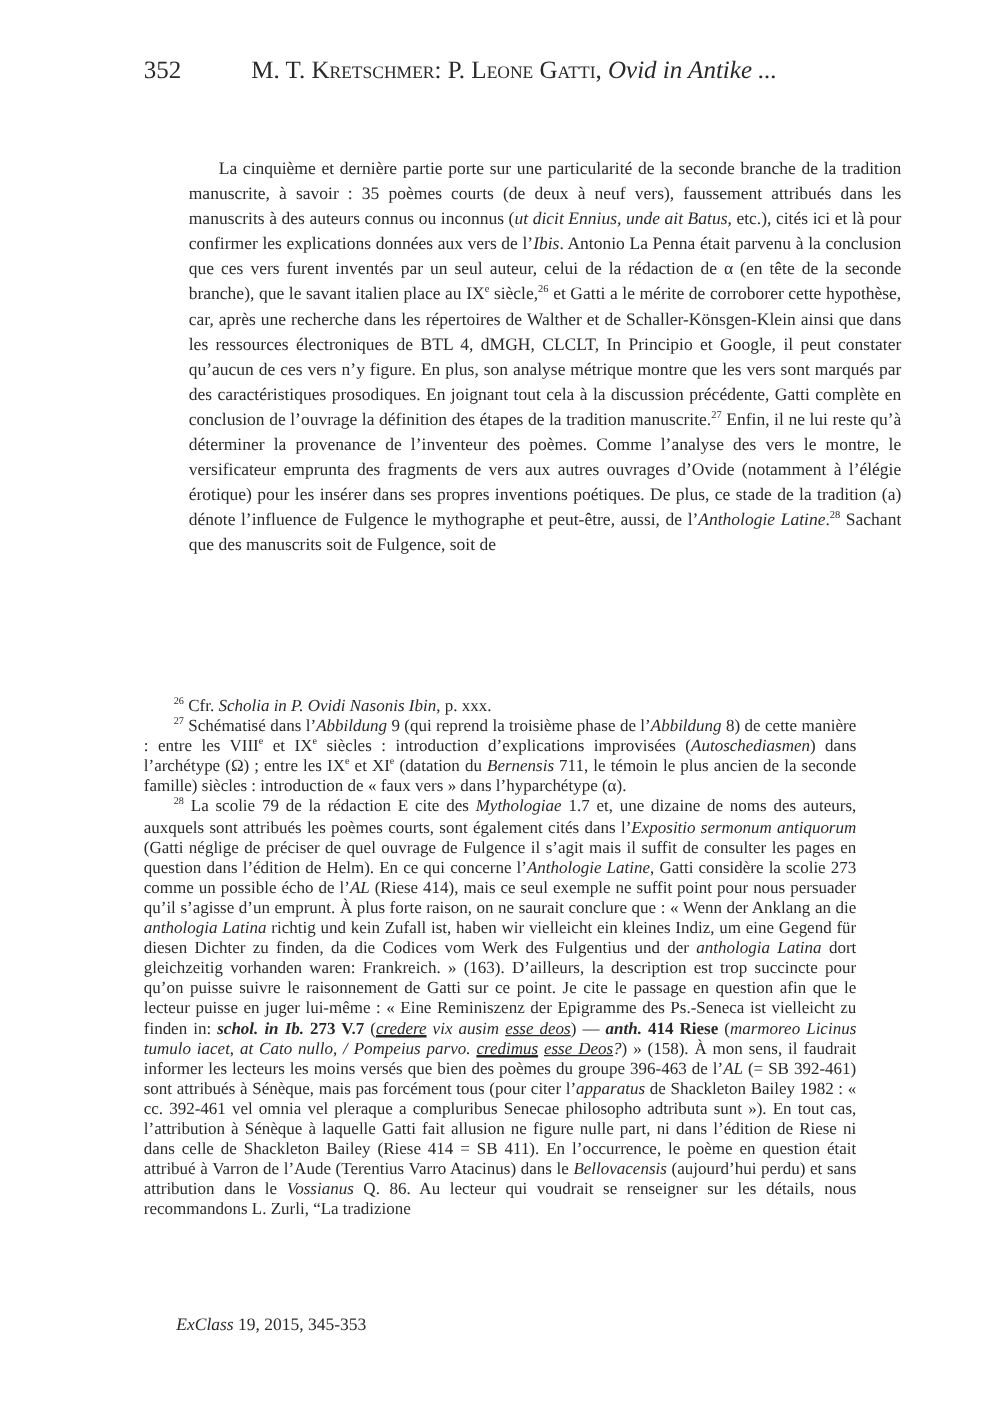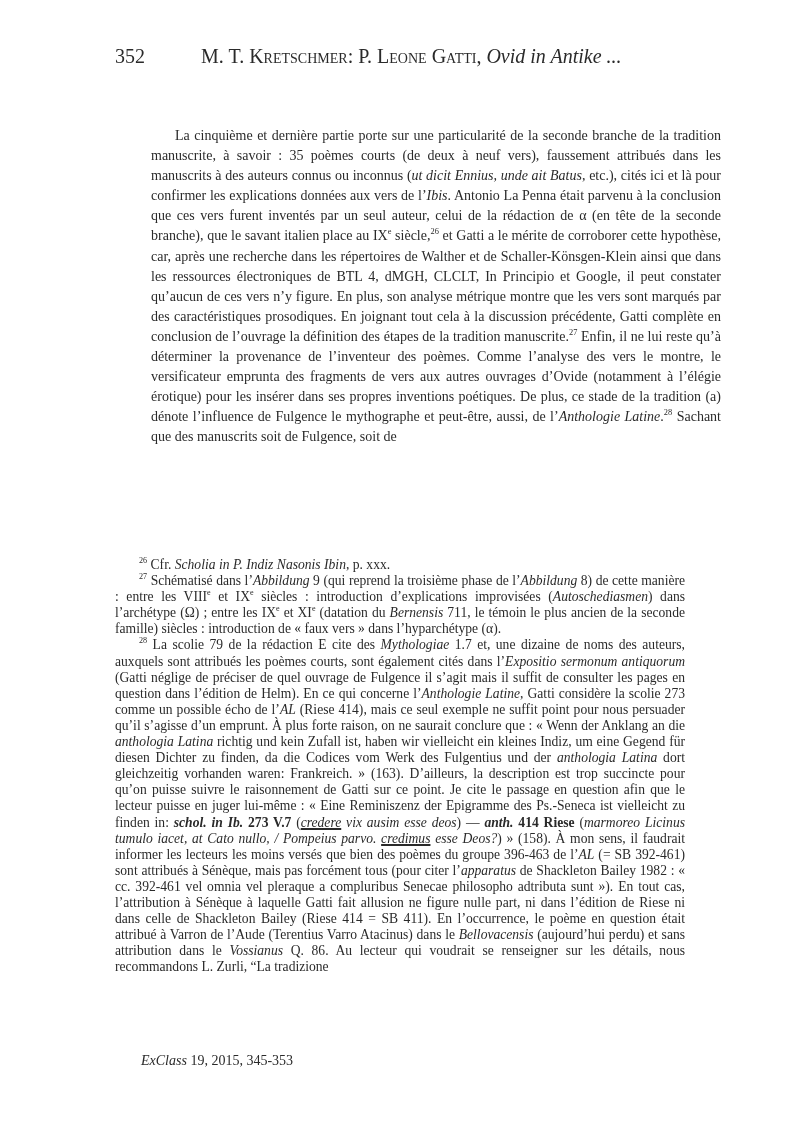--- a/index.html
+++ b/index.html
@@ -11,34 +11,34 @@
   .running-head { position: absolute; left: 86px; top: 0; white-space: nowrap; }
   .sc { font-variant: small-caps; }
   .main { position: absolute; top: 126px; left: 115px; width: 570px;
           font-size: 14px; line-height: 20.1px; text-align: justify; margin-left: 36px; }
   .main p { margin: 0; text-indent: 24px; }
   .notes { position: absolute; top: 557px; left: 115px; width: 570px;
            font-size: 13.6px; line-height: 16.1px; text-align: justify; }
   .notes p { margin: 0; text-indent: 24px; }
   sup { font-size: 0.6em; line-height: 0; vertical-align: super; }
   .u-thick { text-decoration: underline; text-decoration-thickness: 2px; }
-  .u-thin { text-decoration-thickness: 1px; }
+  .u-thin { text-decoration: underline; text-decoration-thickness: 1px; }
   .footer { position: absolute; top: 1053px; left: 115px; font-size: 14px; margin-left: 26px; }
 </style>
 </head>
 <body>
 
 <div class="header">
   <span class="page-num">352</span>
   <span class="running-head"><span>M. T. </span><span class="sc">Kretschmer</span><span>: P. </span><span class="sc">Leone</span><span class="sc"> Gatti</span><span>, </span><i>Ovid in Antike ...</i></span>
 </div>
 
 <div class="main">
   <p><span>La cinquième et dernière partie porte sur une particularité de la seconde branche de la tradition manuscrite, à savoir : 35 poèmes courts (de deux à neuf vers), faussement attribués dans les manuscrits à des auteurs connus ou inconnus (</span><i>ut dicit Ennius, unde ait Batus</i><span>, etc.), cités ici et là pour confirmer les explications données aux vers de l’</span><i>Ibis</i><span>. Antonio La Penna était parvenu à la conclusion que ces vers furent inventés par un seul auteur, celui de la rédaction de α (en tête de la seconde branche), que le savant italien place au IX</span><sup>e</sup><span> siècle,</span><sup>26</sup><span> et Gatti a le mérite de corroborer cette hypothèse, car, après une recherche dans les répertoires de Walther et de Schaller-Könsgen-Klein ainsi que dans les ressources électroniques de BTL 4, dMGH, CLCLT, In Principio et Google, il peut constater qu’aucun de ces vers n’y figure. En plus, son analyse métrique montre que les vers sont marqués par des caractéristiques prosodiques. En joignant tout cela à la discussion précédente, Gatti complète en conclusion de l’ouvrage la définition des étapes de la tradition manuscrite.</span><sup>27</sup><span> Enfin, il ne lui reste qu’à déterminer la provenance de l’inventeur des poèmes. Comme l’analyse des vers le montre, le versificateur emprunta des fragments de vers aux autres ouvrages d’Ovide (notamment à l’élégie érotique) pour les insérer dans ses propres inventions poétiques. De plus, ce stade de la tradition (a) dénote l’influence de Fulgence le mythographe et peut-être, aussi, de l’</span><i>Anthologie Latine</i><span>.</span><sup>28</sup><span> Sachant que des manuscrits soit de Fulgence, soit de</span></p>
 </div>
 
 <div class="notes">
-  <p><sup>26</sup><span> Cfr. </span><i>Scholia in P. Indiz Nasonis Ibin</i><span>, p. xxx.</span></p>
+  <p><sup>26</sup><span> Cfr. </span><i>Scholia in P. Ovidi Nasonis Ibin</i><span>, p. xxx.</span></p>
   <p><sup>27</sup><span> Schématisé dans l’</span><i>Abbildung</i><span> 9 (qui reprend la troisième phase de l’</span><i>Abbildung</i><span> 8) de cette manière : entre les VIII</span><sup>e</sup><span> et IX</span><sup>e</sup><span> siècles : introduction d’explications improvisées (</span><i>Autoschediasmen</i><span>) dans l’archétype (Ω) ; entre les IX</span><sup>e</sup><span> et XI</span><sup>e</sup><span> (datation du </span><i>Bernensis</i><span> 711, le témoin le plus ancien de la seconde famille) siècles : introduction de « faux vers » dans l’hyparchétype (α).</span></p>
   <p><sup>28</sup><span> La scolie 79 de la rédaction E cite des </span><i>Mythologiae</i><span> 1.7 et, une dizaine de noms des auteurs, auxquels sont attribués les poèmes courts, sont également cités dans l’</span><i>Expositio sermonum antiquorum</i><span> (Gatti néglige de préciser de quel ouvrage de Fulgence il s’agit mais il suffit de consulter les pages en question dans l’édition de Helm). En ce qui concerne l’</span><i>Anthologie Latine</i><span>, Gatti considère la scolie 273 comme un possible écho de l’</span><i>AL</i><span> (Riese 414), mais ce seul exemple ne suffit point pour nous persuader qu’il s’agisse d’un emprunt. À plus forte raison, on ne saurait conclure que : « Wenn der Anklang an die </span><i>anthologia Latina</i><span> richtig und kein Zufall ist, haben wir vielleicht ein kleines Indiz, um eine Gegend für diesen Dichter zu finden, da die Codices vom Werk des Fulgentius und der </span><i>anthologia Latina</i><span> dort gleichzeitig vorhanden waren: Frankreich. » (163). D’ailleurs, la description est trop succincte pour qu’on puisse suivre le raisonnement de Gatti sur ce point. Je cite le passage en question afin que le lecteur puisse en juger lui-même : « Eine Reminiszenz der Epigramme des Ps.-Seneca ist vielleicht zu finden in: </span><b><i>schol. in Ib.</i></b><b> 273 V.7</b><span> (</span><i class="u-thick">credere</i><i> vix ausim </i><i class="u-thin">esse deos</i><span>) — </span><b><i>anth.</i></b><b> 414 Riese</b><span> (</span><i>marmoreo Licinus tumulo iacet, at Cato nullo, / Pompeius parvo. </i><i class="u-thick">credimus</i><i> </i><i class="u-thin">esse Deos</i><i>?</i><span>) » (158). À mon sens, il faudrait informer les lecteurs les moins versés que bien des poèmes du groupe 396-463 de l’</span><i>AL</i><span> (= SB 392-461) sont attribués à Sénèque, mais pas forcément tous (pour citer l’</span><i>apparatus</i><span> de Shackleton Bailey 1982 : « cc. 392-461 vel omnia vel pleraque a compluribus Senecae philosopho adtributa sunt »). En tout cas, l’attribution à Sénèque à laquelle Gatti fait allusion ne figure nulle part, ni dans l’édition de Riese ni dans celle de Shackleton Bailey (Riese 414 = SB 411). En l’occurrence, le poème en question était attribué à Varron de l’Aude (Terentius Varro Atacinus) dans le </span><i>Bellovacensis</i><span> (aujourd’hui perdu) et sans attribution dans le </span><i>Vossianus</i><span> Q. 86. Au lecteur qui voudrait se renseigner sur les détails, nous recommandons L. Zurli, “La tradizione</span></p>
 </div>
 
 <div class="footer"><i>ExClass</i><span> 19, 2015, 345-353</span></div>
 
 </body></html>

